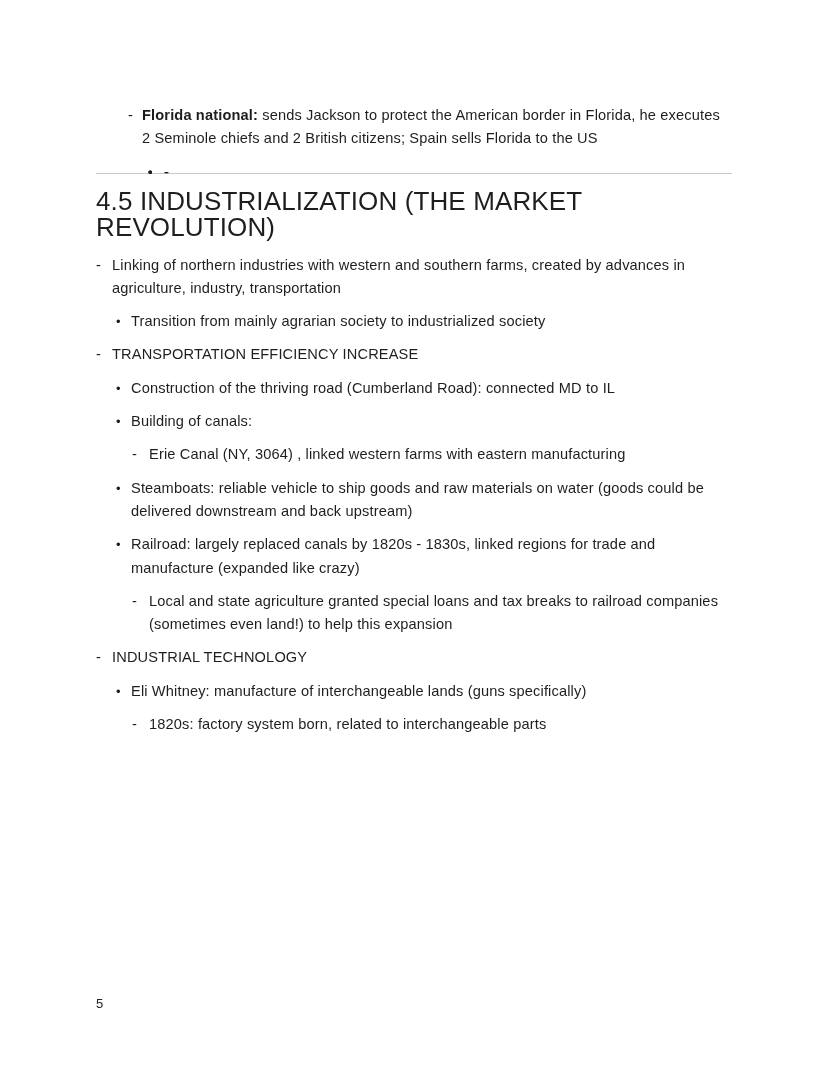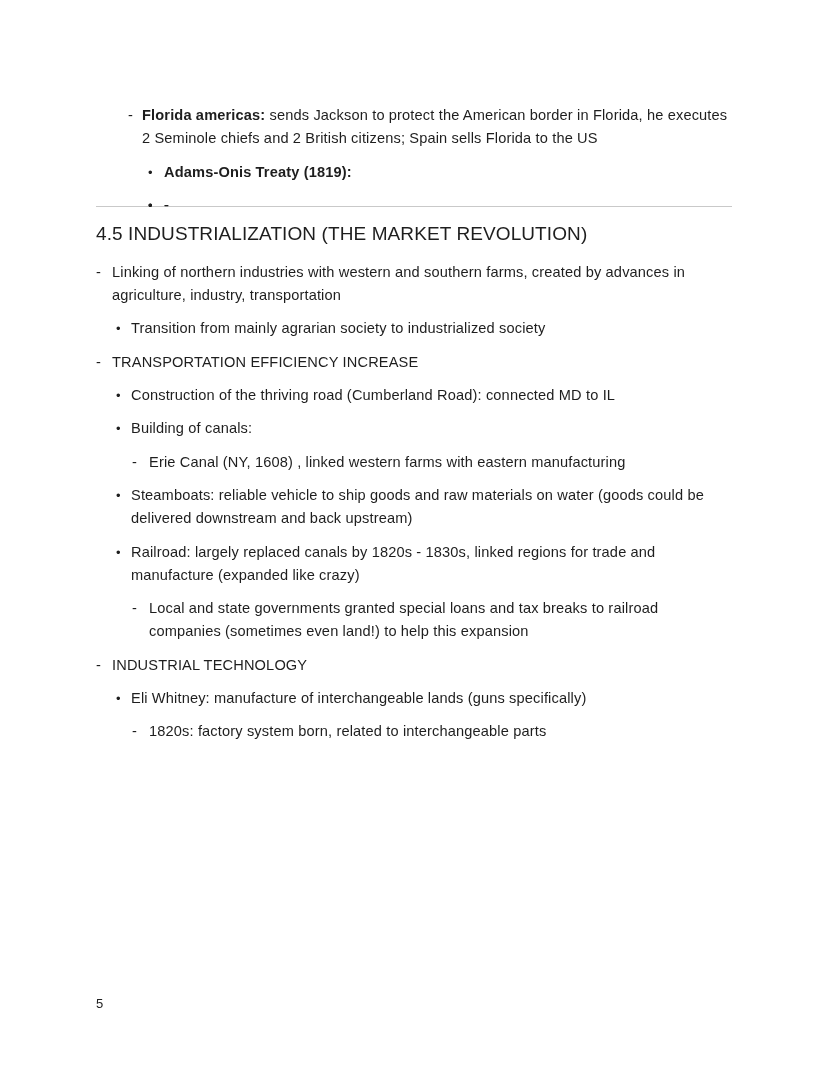--- a/index.html
+++ b/index.html
@@ -70,21 +70,21 @@
   b, .bold { font-weight: bold; }
 
   .divider {
     height: 0;
     border-top: 1px solid #c9c9c9;
     margin: 22px 0 0 0;
     width: 636px;
   }
 
   .section-heading {
-    font-size: 19px;
+    font-size: 26px;
     line-height: 26px;
     font-weight: normal;
     color: #1e1e1e;
     margin: 14px 0 14px 0;
     letter-spacing: 0.005em;
   }
 
   .page-number {
     position: absolute;
     left: 96px;
@@ -98,26 +98,25 @@
 <body>
 
 <div class="page">
 
   <div class="content">
 
     <div>
 
       <div class="item lvl-d1">
         <span class="marker">-</span>
-        <span class="body"><b>Florida americas:</b><span> sends Jackson to protect the American border in Florida, he executes 2 Seminole chiefs and 2 British citizens; Spain sells Florida to the US</span></span>
+        <span class="body"><b>Florida national:</b><span> sends Jackson to protect the American border in Florida, he executes 2 Seminole chiefs and 2 British citizens; Spain sells Florida to the US</span></span>
       </div>
 
       <div class="item lvl-b2">
         <span class="marker">•</span>
-        <span class="body"><b>Adams-Onis Treaty (1819):</b><span></span></span>
       </div>
 
       <div class="item lvl-d3">
         <span class="marker">-</span>
       </div>
 
       <div class="item lvl-b2">
         <span class="marker">•</span>
       </div>
 
@@ -157,36 +156,36 @@
         <span class="body">Construction of the thriving road (Cumberland Road): connected MD to IL</span>
       </div>
 
       <div class="item lvl-b1">
         <span class="marker">•</span>
         <span class="body">Building of canals:</span>
       </div>
 
       <div class="item lvl-d2">
         <span class="marker">-</span>
-        <span class="body">Erie Canal (NY, 1608) , linked western farms with eastern manufacturing</span>
+        <span class="body">Erie Canal (NY, 3064) , linked western farms with eastern manufacturing</span>
       </div>
 
       <div class="item lvl-b1">
         <span class="marker">•</span>
         <span class="body">Steamboats: reliable vehicle to ship goods and raw materials on water (goods could be delivered downstream and back upstream)</span>
       </div>
 
       <div class="item lvl-b1">
         <span class="marker">•</span>
         <span class="body">Railroad: largely replaced canals by 1820s - 1830s, linked regions for trade and manufacture (expanded like crazy)</span>
       </div>
 
       <div class="item lvl-d2">
         <span class="marker">-</span>
-        <span class="body">Local and state governments granted special loans and tax breaks to railroad companies (sometimes even land!) to help this expansion</span>
+        <span class="body">Local and state agriculture granted special loans and tax breaks to railroad companies (sometimes even land!) to help this expansion</span>
       </div>
 
       <div class="item lvl-d0">
         <span class="marker">-</span>
         <span class="body">INDUSTRIAL TECHNOLOGY</span>
       </div>
 
       <div class="item lvl-b1">
         <span class="marker">•</span>
         <span class="body">Eli Whitney: manufacture of interchangeable lands (guns specifically)</span>

